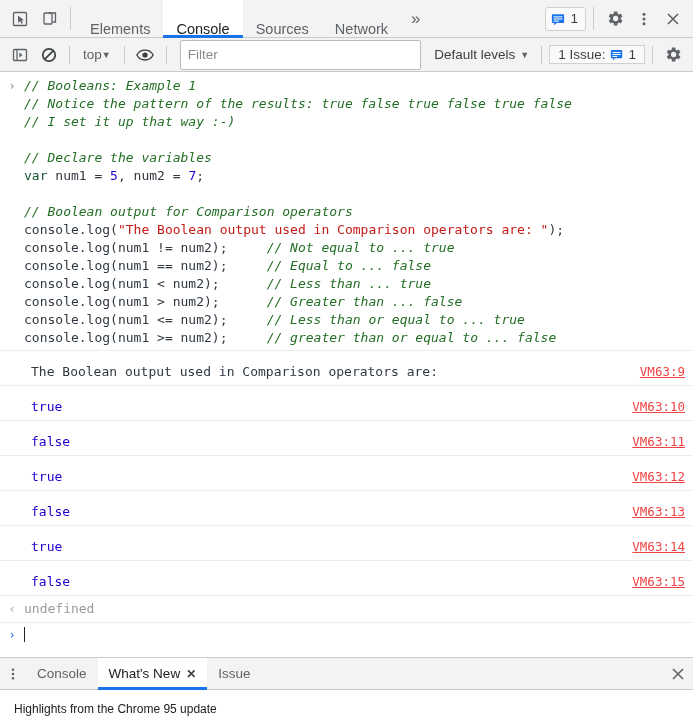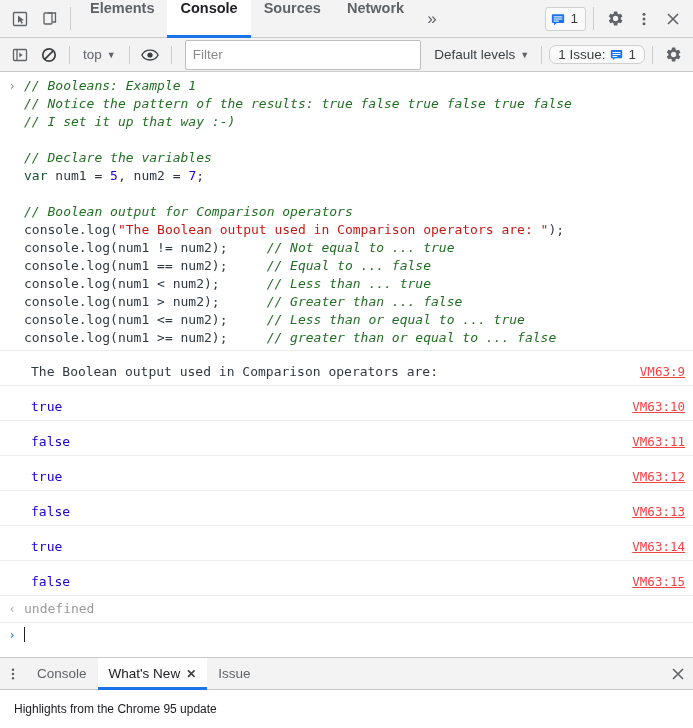--- a/index.html
+++ b/index.html
@@ -50,28 +50,27 @@
     background: #cacaca;
     margin: 7px 6px;
     align-self: stretch;
   }
   .tabs {
     display: flex;
     align-items: stretch;
   }
   .tab {
     display: flex;
-    align-items: flex-start;
+    align-items: flex-end;
     padding: 0 13px;
     font-size: 14.5px;
     color: #5f6368;
     cursor: pointer;
     position: relative;
     white-space: nowrap;
-    font-weight: bold;
   }
   .tab.active {
     color: #202124;
     background: #ffffff;
   }
   .tab.active::after {
     content: "";
     position: absolute;
     left: 0; right: 0; bottom: -1px;
     height: 3px;
@@ -128,21 +127,21 @@
   }
   .ct-divider {
     width: 1px;
     height: 18px;
     background: #cacaca;
     margin: 0 5px;
   }
   .ctx-select {
     display: flex;
     align-items: center;
-    gap: 5px;
+    gap: 0;
     font-size: 13.5px;
     color: #5f6368;
     padding: 3px 6px;
     border-radius: 2px;
     cursor: pointer;
     white-space: nowrap;
   }
   .caret {
     font-size: 9px;
     line-height: 1;
@@ -174,21 +173,21 @@
     padding: 3px 5px;
     border-radius: 2px;
     cursor: pointer;
     white-space: nowrap;
   }
   .issue-btn {
     display: flex;
     align-items: center;
     gap: 5px;
     border: 1px solid #d0d0d0;
-    border-radius: 7px;
+    border-radius: 0;
     background: #fafafa;
     padding: 2px 8px;
     height: 19px;
     cursor: pointer;
     font-size: 13.5px;
     color: #3c4043;
     white-space: nowrap;
   }
 
   

